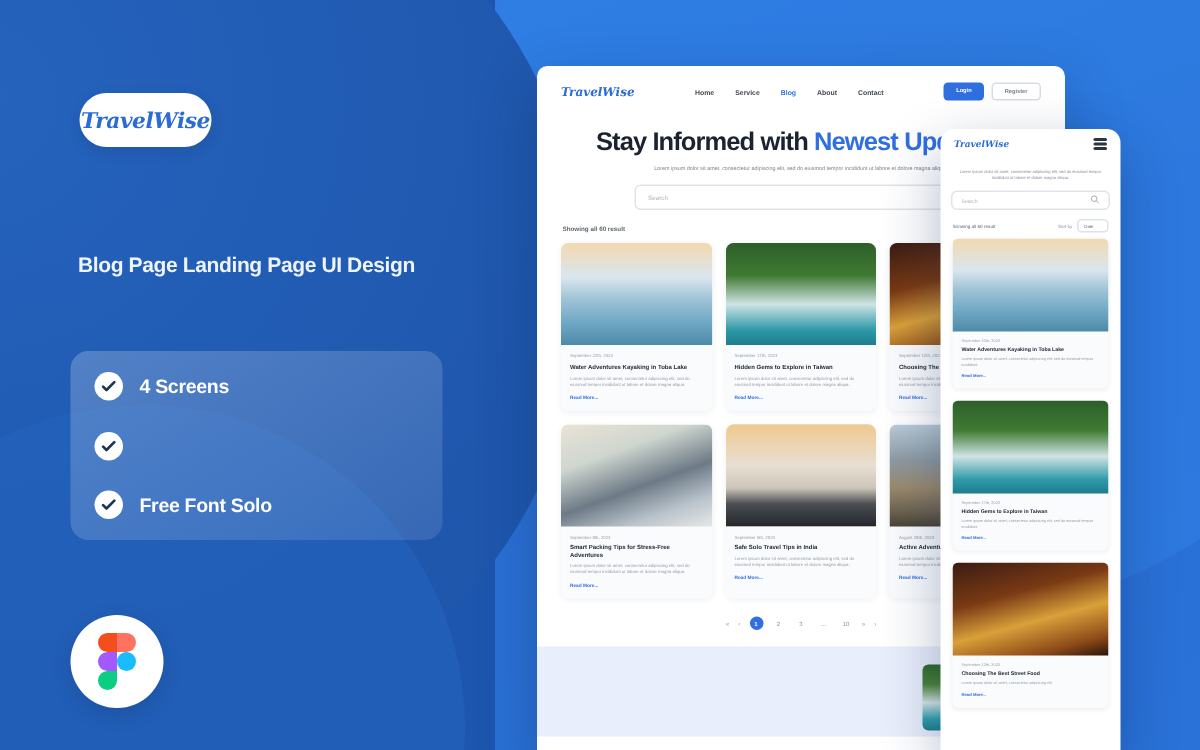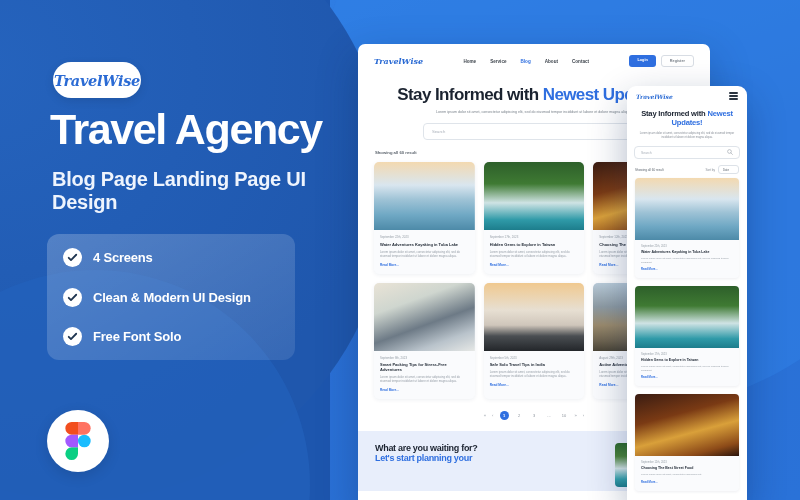--- a/index.html
+++ b/index.html
@@ -44,21 +44,21 @@
     font-size:14.5px; color:#2b6bd4; letter-spacing:-.3px;
   }
 
   .title {
     position:absolute; left:50px; top:108px;
     font-size:43px; font-weight:700; color:#fff; letter-spacing:-1.4px;
     line-height:1;
   }
   .subtitle {
     position:absolute; left:52px; top:168px;
-    font-size:20px; font-weight:600; color:#eef4fd; letter-spacing:-.25px;
+    font-size:14px; font-weight:600; color:#eef4fd; letter-spacing:-.25px;
   }
 
   .feature-card {
     position:absolute; left:47px; top:234px; width:248px; height:126px;
     border-radius:12px;
     background: linear-gradient(150deg, rgba(255,255,255,.22), rgba(255,255,255,.10));
     padding:14px 16px;
     display:flex; flex-direction:column; justify-content:space-between;
   }
   .feat { display:flex; align-items:center; gap:11px; }
@@ -191,39 +191,37 @@
   <div class="bg-circle-left"></div>
   <div class="bg-circle-bl"></div>
 </div>
 
 <div class="left">
 
   <div class="logo-pill">
     <span class="script">TravelWise</span>
   </div>
 
-  <h1 class="title">Travel Agency</h1>
   <div class="subtitle">Blog Page Landing Page UI Design</div>
 
   <div class="feature-card">
     <div class="feat">
       <span class="tick">
         <svg viewBox="0 0 16 16">
             <path d="M2.5 8.4l3.3 3.3L13.4 4" fill="none" stroke="#1f3550" stroke-width="2.6" stroke-linecap="round" stroke-linejoin="round"></path>
           </svg>
       </span>
       <span class="feat-label">4 Screens</span>
     </div>
     <div class="feat">
       <span class="tick">
         <svg viewBox="0 0 16 16">
             <path d="M2.5 8.4l3.3 3.3L13.4 4" fill="none" stroke="#1f3550" stroke-width="2.6" stroke-linecap="round" stroke-linejoin="round"></path>
           </svg>
       </span>
-      <span class="feat-label">Clean &amp; Modern UI Design</span>
     </div>
     <div class="feat">
       <span class="tick">
         <svg viewBox="0 0 16 16">
             <path d="M2.5 8.4l3.3 3.3L13.4 4" fill="none" stroke="#1f3550" stroke-width="2.6" stroke-linecap="round" stroke-linejoin="round"></path>
           </svg>
       </span>
       <span class="feat-label">Free Font Solo</span>
     </div>
   </div>
@@ -343,42 +341,35 @@
     <span class="pg on">1</span>
     <span class="pg">2</span>
     <span class="pg">3</span>
     <span class="pg">...</span>
     <span class="pg">10</span>
     <span>»</span>
     <span>›</span>
   </div>
 
   <div class="d-cta">
-    <h3>
-      <span>What are you waiting for?</span>
-      <em>Let's start planning your</em>
-    </h3>
     <div class="cta-img ph-fall2"></div>
   </div>
 </div>
 
 <div class="mobile">
   <div class="m-nav">
     <span class="m-logo">TravelWise</span>
     <span class="burger">
         <i></i>
         <i></i>
         <i></i>
       </span>
   </div>
 
   <div class="m-hero">
-    <div class="m-h1">
-      <span>Stay Informed with </span><em>Newest Updates!</em>
-    </div>
     <div class="m-sub">Lorem ipsum dolor sit amet, consectetur adipiscing elit, sed do eiusmod tempor incididunt ut labore et dolore magna aliqua.</div>
   </div>
 
   <div class="m-search">
     <span>Search</span>
     <span class="mag">
       <svg width="6" height="6" viewBox="0 0 16 16">
           <circle cx="6.6" cy="6.6" r="5" fill="none" stroke="#9aa1aa" stroke-width="1.6"></circle>
           <path d="M10.4 10.4L14.6 14.6" stroke="#9aa1aa" stroke-width="1.6" stroke-linecap="round"></path>
         </svg>

